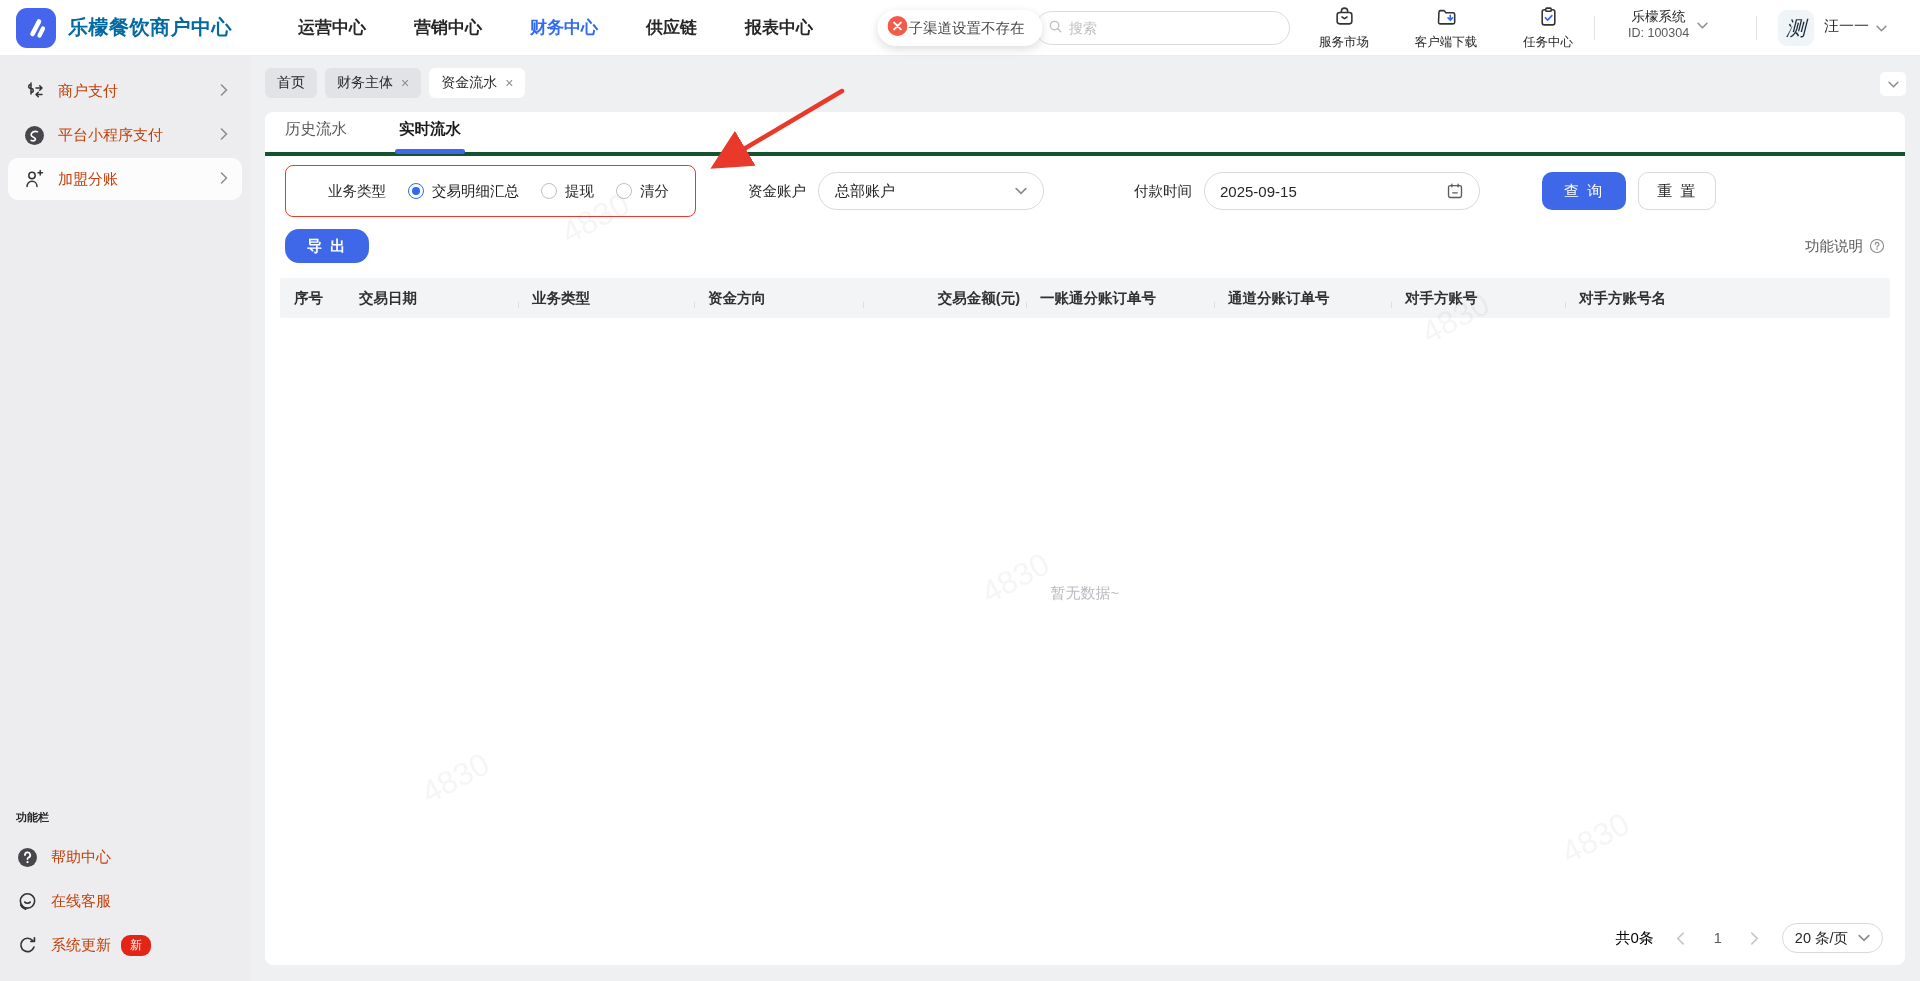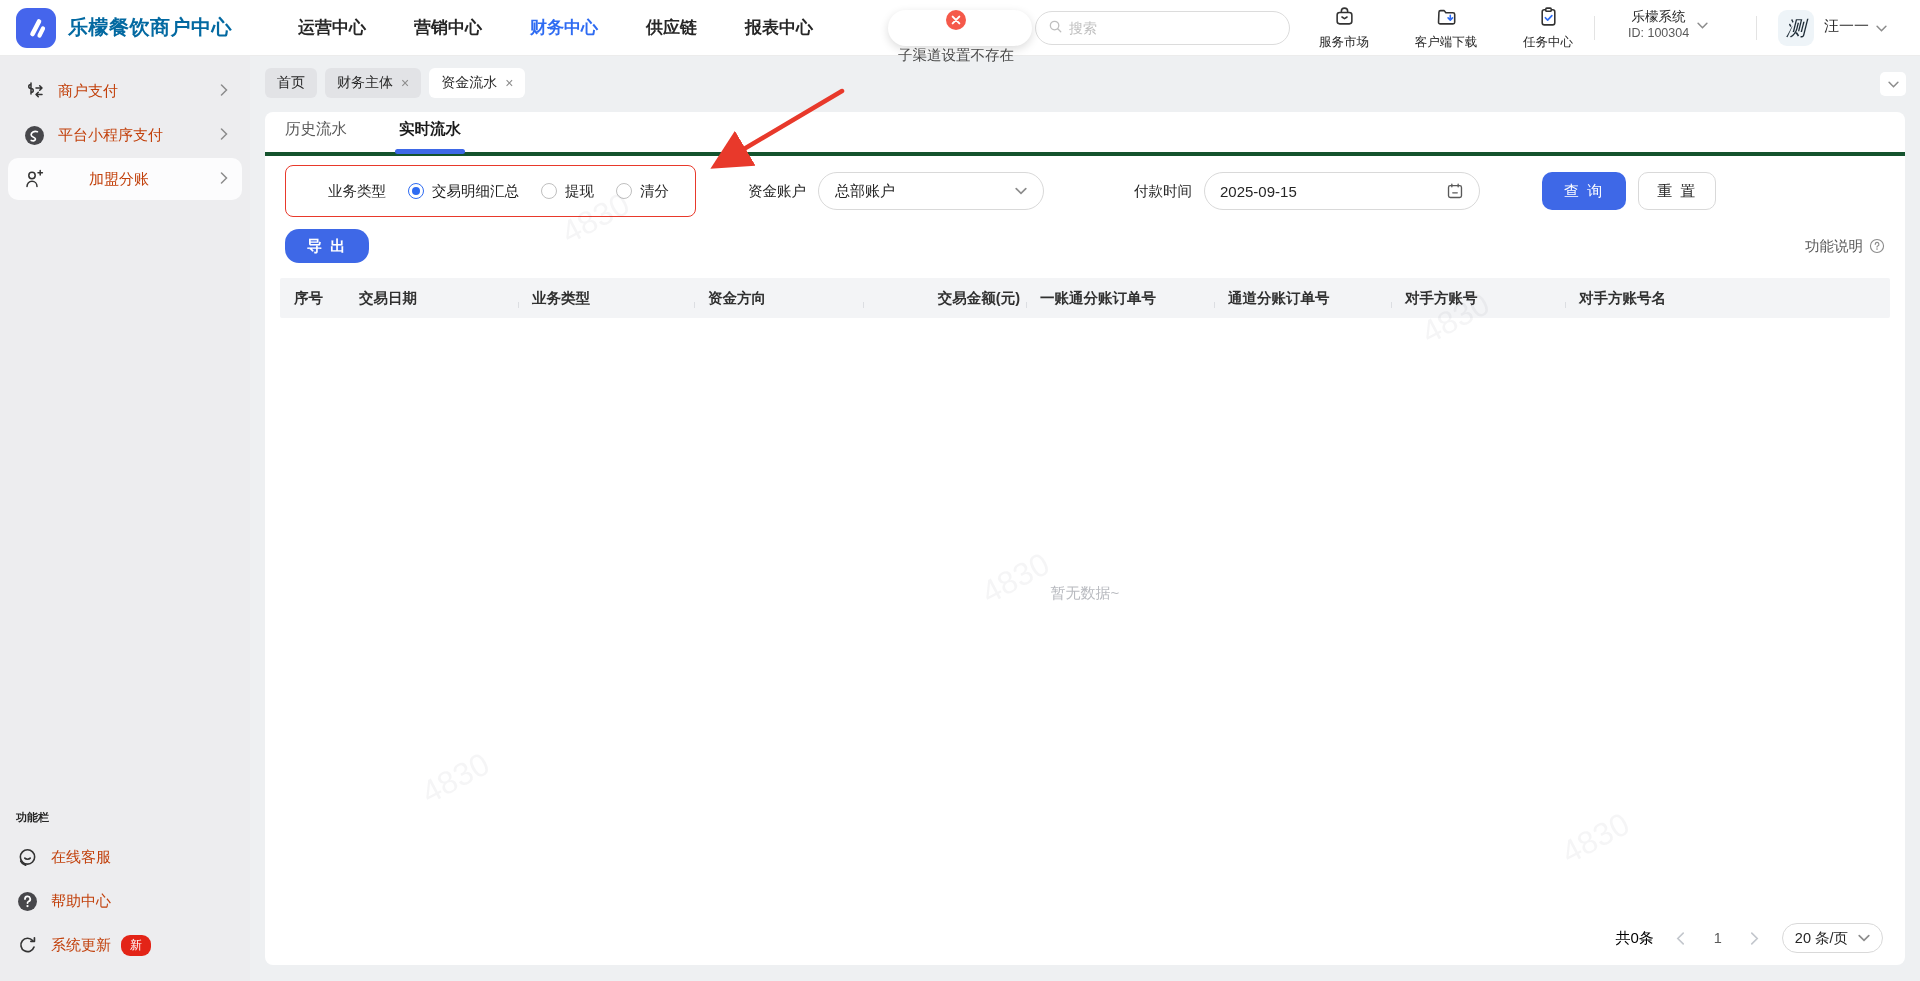--- a/index.html
+++ b/index.html
@@ -6,21 +6,21 @@
   html,body { width:1920px; height:981px; font-family:"Liberation Sans", sans-serif; background:#eef0f2; overflow:hidden; }
 
   
   .topbar { position:relative; height:56px; background:#fff; border-bottom:1px solid #ececec; display:flex; align-items:center; z-index:30; }
   .logo { width:40px; height:40px; border-radius:11px; background:#4565ec; margin-left:16px; flex:0 0 auto; display:flex; align-items:center; justify-content:center; }
   .brand-title { font-size:20px; font-weight:700; color:#0369a1; margin-left:12px; letter-spacing:.5px; }
   .main-nav { display:flex; gap:48px; margin-left:66px; }
   .main-nav .nav-item { font-size:17px; font-weight:600; color:#262626; cursor:pointer; }
   .main-nav .nav-item.active { color:#2e6bf2; }
 
-  .toast { position:absolute; left:50%; transform:translateX(-50%); top:10px; height:36px; background:#fff; border-radius:18px; box-shadow:0 3px 10px rgba(0,0,0,.14); display:flex; align-items:center; gap:12px; padding:0 18px 0 10px; z-index:60;flex-direction:column; }
+  .toast { position:absolute; left:50%; transform:translateX(-50%); top:10px; height:36px; background:#fff; border-radius:18px; box-shadow:0 3px 10px rgba(0,0,0,.14); display:flex; align-items:center; gap:1px; padding:0 18px 0 10px; z-index:60; }
   .toast-text { font-size:14.5px; color:#4a4a4a; }
 
   .search-box { position:absolute; left:1035px; top:11px; width:255px; height:34px; border:1px solid #dcdcdc; border-radius:17px; background:#fff; display:flex; align-items:center; padding:0 12px; gap:6px; }
   .search-box input { border:none; outline:none; font-size:14px; color:#333; width:200px; background:transparent; font-family:"Liberation Sans",sans-serif; }
   .search-box input::placeholder { color:#c0c0c0; }
 
   .quick-actions { position:absolute; left:1306px; top:6px; display:flex; gap:26px; }
   .qa-item { display:flex; flex-direction:column; align-items:center; gap:3px; cursor:pointer; width:76px; }
   .qa-item .qa-label { font-size:12.5px; color:#262626; white-space:nowrap; }
 
@@ -30,21 +30,21 @@
   .sys-name { font-size:13.5px; color:#262626; }
   .sys-id { font-size:12.5px; color:#595959; }
   .avatar { position:absolute; left:1778px; top:10px; width:36px; height:36px; border-radius:9px; background:#eef4f8; display:flex; align-items:center; justify-content:center; font-family:"DejaVu Serif",serif; font-size:20px; font-style:italic; color:#1d2b36; cursor:pointer; }
   .user-block { position:absolute; left:1824px; top:17px; display:flex; align-items:center; gap:7px; cursor:pointer; }
   .user-name { font-size:15px; color:#262626; }
 
   
   .sidebar { position:absolute; top:56px; left:0; bottom:0; width:250px; background:#ededef; z-index:10; }
   .side-item { position:relative; height:42px; margin:2px 8px; border-radius:10px; display:flex; align-items:center; padding:0 14px 0 15px; cursor:pointer; }
   .side-item.first { margin-top:14px; }
-  .side-item.active { background:#fcfcfd;gap:31px; }
+  .side-item.active { background:#fcfcfd; }
   .side-icon { width:22px; display:flex; justify-content:center; }
   .side-label { font-size:15px; color:#c2410c; margin-left:13px; flex:1; }
   .side-chev { color:#8c8c8c; }
   .side-bottom { position:absolute; left:0; bottom:14px; width:100%; }
   .section-label { font-size:11px; font-weight:700; color:#262626; margin:0 0 10px 16px; }
   .foot-item { height:44px; display:flex; align-items:center; padding-left:16px; cursor:pointer; }
   .foot-item .side-label { flex:0 0 auto; }
   .badge-new { margin-left:10px; background:#e32417; color:#fff; font-size:12px; padding:2px 9px; border-radius:9px; }
 
   
@@ -253,37 +253,37 @@
       <svg width="8" height="12" viewBox="0 0 8 12">
           <path d="M1.5 1 L6.5 6 L1.5 11" fill="none" stroke="#8c8c8c" stroke-width="1.5" stroke-linecap="round"></path>
         </svg>
     </span>
   </div>
 
   <div class="side-bottom">
     <div class="section-label">功能栏</div>
     <div class="foot-item">
       <span class="side-icon">
-        <svg width="21" height="21" viewBox="0 0 20 20" fill="none" stroke="#333" stroke-width="1.5" stroke-linecap="round">
-          <circle cx="10" cy="9.5" r="6.8"></circle>
-          <path d="M7.4 10.6 c1.2 1.4 4 1.4 5.2 0"></path>
-          <path d="M3.8 13.5 a7.2 7.2 0 0 0 4.4 3.6" stroke-width="2"></path>
-        </svg>
-      </span>
-      <span class="side-label">在线客服</span>
-    </div>
-    <div class="foot-item">
-      <span class="side-icon">
         <svg width="21" height="21" viewBox="0 0 20 20">
             <circle cx="10" cy="10" r="9" fill="#47474b"></circle>
             <path d="M7.6 7.7 a2.5 2.5 0 1 1 3.4 2.3 c-.7.3-1 .8-1 1.5" stroke="#fff" stroke-width="1.7" fill="none" stroke-linecap="round"></path>
             <circle cx="10" cy="14.4" r="1.1" fill="#fff"></circle>
           </svg>
       </span>
       <span class="side-label">帮助中心</span>
+    </div>
+    <div class="foot-item">
+      <span class="side-icon">
+        <svg width="21" height="21" viewBox="0 0 20 20" fill="none" stroke="#333" stroke-width="1.5" stroke-linecap="round">
+          <circle cx="10" cy="9.5" r="6.8"></circle>
+          <path d="M7.4 10.6 c1.2 1.4 4 1.4 5.2 0"></path>
+          <path d="M3.8 13.5 a7.2 7.2 0 0 0 4.4 3.6" stroke-width="2"></path>
+        </svg>
+      </span>
+      <span class="side-label">在线客服</span>
     </div>
     <div class="foot-item">
       <span class="side-icon">
         <svg width="21" height="21" viewBox="0 0 20 20" fill="none" stroke="#333" stroke-width="1.6" stroke-linecap="round">
           <path d="M16.2 11.5 a6.4 6.4 0 1 1 -1.3-6.3"></path>
           <path d="M16.6 2.6 v3.4 h-3.4" stroke-linejoin="round"></path>
         </svg>
       </span>
       <span class="side-label">系统更新</span>
       <span class="badge-new">新</span>

